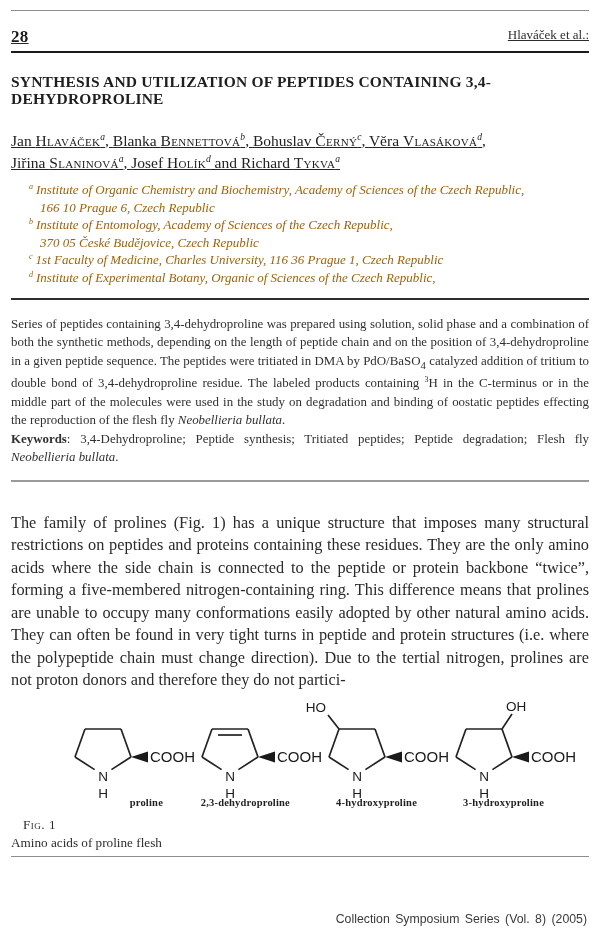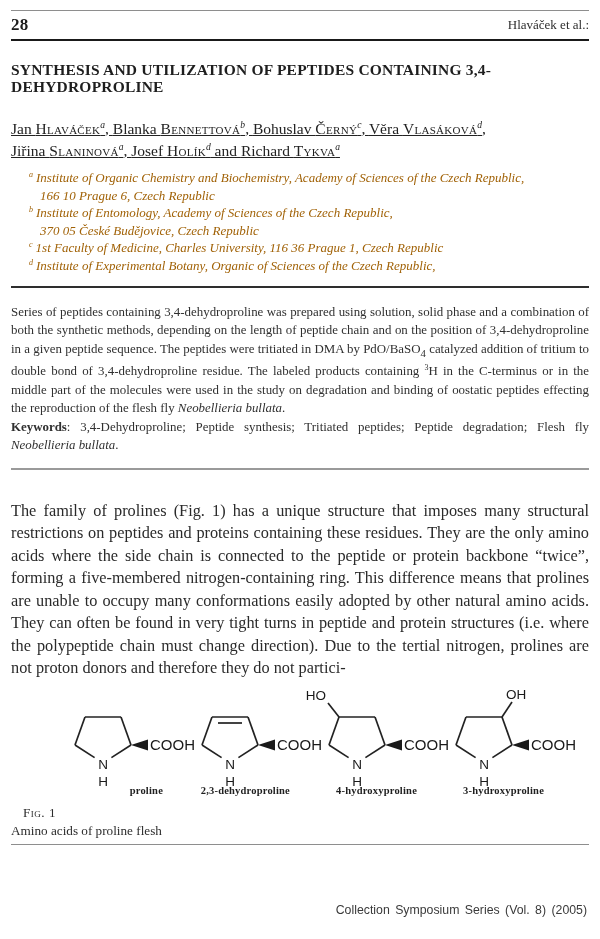--- a/index.html
+++ b/index.html
@@ -3,21 +3,21 @@
 <meta charset="utf-8">
 <style>
   html,body{margin:0;padding:0;background:#ffffff;}
   .page{
     width:600px;height:939px;position:relative;overflow:hidden;
     background:#ffffff;box-sizing:border-box;padding:0 11px;
     font-family:"Liberation Serif", serif;color:#2b2b2b;
   }
   .rule{width:100%;}
   .rule-top{height:1px;background:#8e8e8e;margin-top:10px;}
-  .header-row{display:flex;justify-content:space-between;align-items:center;margin-top:4px;}
+  .header-row{display:flex;justify-content:space-between;align-items:flex-start;margin-top:16px;text-decoration:underline;}
   .page-num{font-size:17px;font-weight:bold;color:#1c1c1c;letter-spacing:.3px;}
   .running-head{font-size:13px;color:#2e2e2e;}
   .rule-header{height:2px;background:#1a1a1a;margin-top:4px;}
   .title{margin-top:20px;font-size:15.5px;font-weight:bold;line-height:17px;
     color:#1e1e1e;letter-spacing:.2px;max-width:540px;}
   .authors{margin-top:23px;font-size:15.5px;line-height:22px;color:#222;text-decoration:underline;}
   .authors .sc{font-variant:small-caps;letter-spacing:.3px;}
   sup{font-size:62%;line-height:0;}
   .authors sup{font-style:italic;}
   .affils{margin-top:7px;font-style:italic;font-size:13px;line-height:17.6px;color:#a16207;}
@@ -30,21 +30,21 @@
   .rule-gray{height:2px;background:#9a9a9a;margin-top:13px;}
   .body-par{margin-top:30px;font-size:16.3px;line-height:22.5px;text-align:justify;color:#2a2a2a;}
   .figure-row{margin-top:7px;display:flex;align-items:flex-start;padding-left:40px;}
   .struct{flex:none;width:127px;position:relative;}
   .struct svg{display:block;overflow:visible;}
   .struct-label{width:112px;text-align:right;font-size:10.5px;font-weight:bold;
     color:#1f1f1f;margin-top:-6px;letter-spacing:.2px;}
   .caption{margin-top:8px;font-size:13.2px;line-height:18.5px;color:#2c2c2c;}
   .caption-label{padding-left:12px;font-variant:small-caps;letter-spacing:.5px;}
   .rule-thin{height:1.5px;background:#8e8e8e;margin-top:3px;}
-  .footer{position:absolute;right:13px;bottom:22px;
+  .footer{position:absolute;right:13px;bottom:13px;
     font-family:"Liberation Sans", sans-serif;font-size:12.3px;color:#3a3a3a;
     word-spacing:2px;}
   i{font-style:italic;}
   b{font-weight:bold;}
 </style>
 </head>
 <body>
 
 <div class="page">
 

